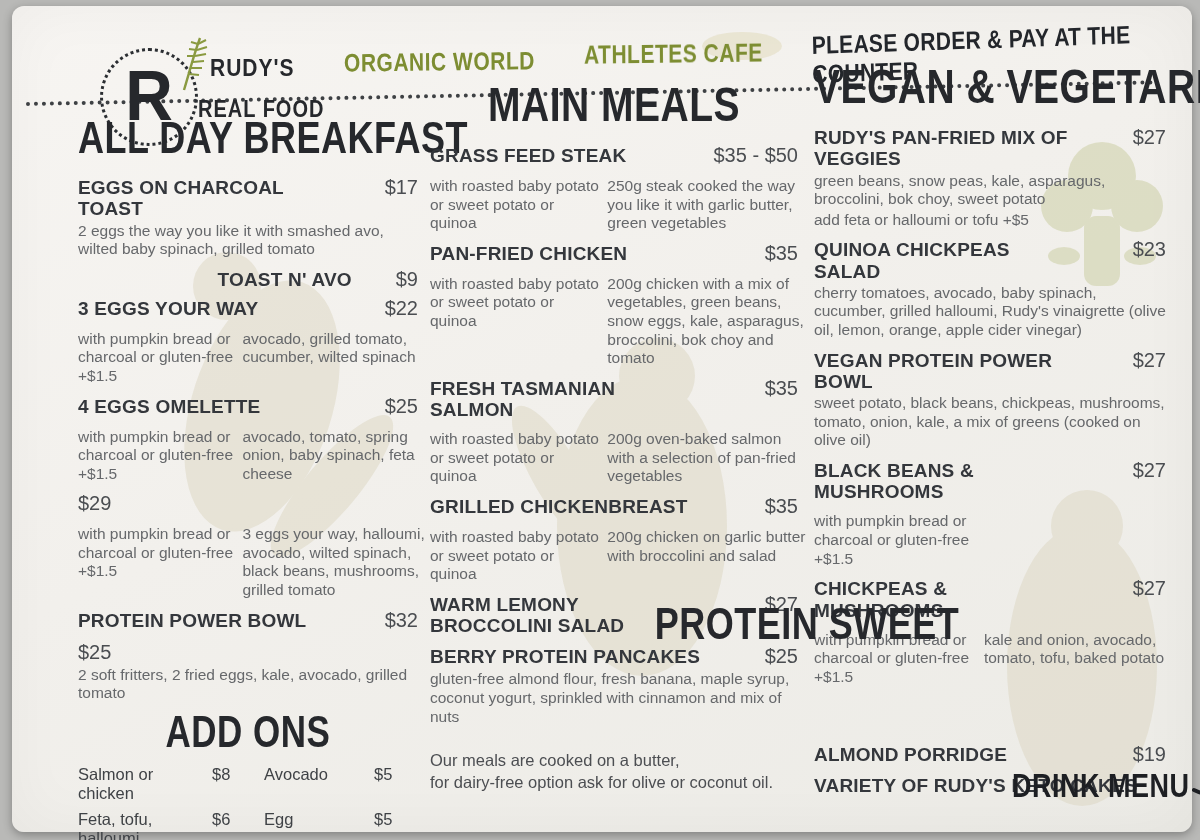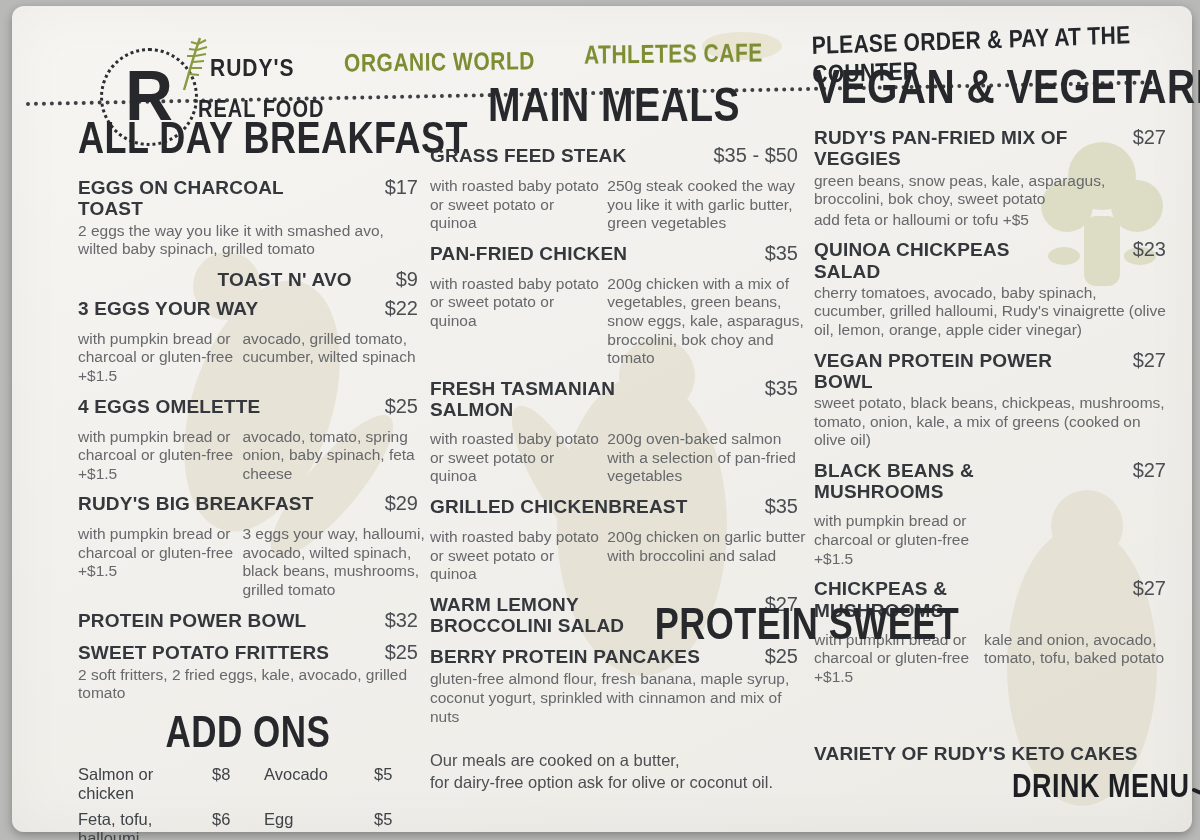--- a/index.html
+++ b/index.html
@@ -173,39 +173,37 @@
         <span class="item-price">$25</span>
       </div>
       <div class="two-col">
         <p class="item-desc">with pumpkin bread or charcoal or gluten-free +$1.5</p>
         <p class="item-desc">avocado, tomato, spring onion, baby spinach, feta cheese</p>
       </div>
     </div>
 
     <div class="item">
       <div class="item-head">
-        <span class="item-name">RUDY'S BIG BREAKFAST</span>
         <span class="item-price">$29</span>
       </div>
       <div class="two-col">
         <p class="item-desc">with pumpkin bread or charcoal or gluten-free +$1.5</p>
         <p class="item-desc">3 eggs your way, halloumi, avocado, wilted spinach, black beans, mushrooms, grilled tomato</p>
       </div>
     </div>
 
     <div class="item">
       <div class="item-head">
         <span class="item-name">PROTEIN POWER BOWL</span>
         <span class="item-price">$32</span>
       </div>
     </div>
 
     <div class="item">
       <div class="item-head">
-        <span class="item-name">SWEET POTATO FRITTERS</span>
         <span class="item-price">$25</span>
       </div>
       <p class="item-desc">2 soft fritters, 2 fried eggs, kale, avocado, grilled tomato</p>
     </div>
 
     <h2 class="section-title addons-title">ADD ONS</h2>
     <div class="addons-grid">
       <span>Salmon or chicken</span>
         <span class="addon-price">$8</span>
         <span>Avocado</span>
@@ -329,20 +327,24 @@
         <span class="item-name">CHICKPEAS &amp; MUSHROOMS</span>
         <span class="item-price">$27</span>
       </div>
       <div class="two-col">
         <p class="item-desc">with pumpkin bread or charcoal or gluten-free +$1.5</p>
         <p class="item-desc">kale and onion, avocado, tomato, tofu, baked potato</p>
       </div>
     </div>
 
     <div class="item mt-sweet-r">
+      <div class="item-head">
+        <span class="item-name">ALMOND PORRIDGE</span>
+        <span class="item-price">$19</span>
+      </div>
     </div>
 
     <div class="item">
       <div class="item-head">
         <span class="item-name" style="max-width:100%;">VARIETY OF RUDY'S KETO CAKES</span>
       </div>
 
     </div>
   </div>
 

